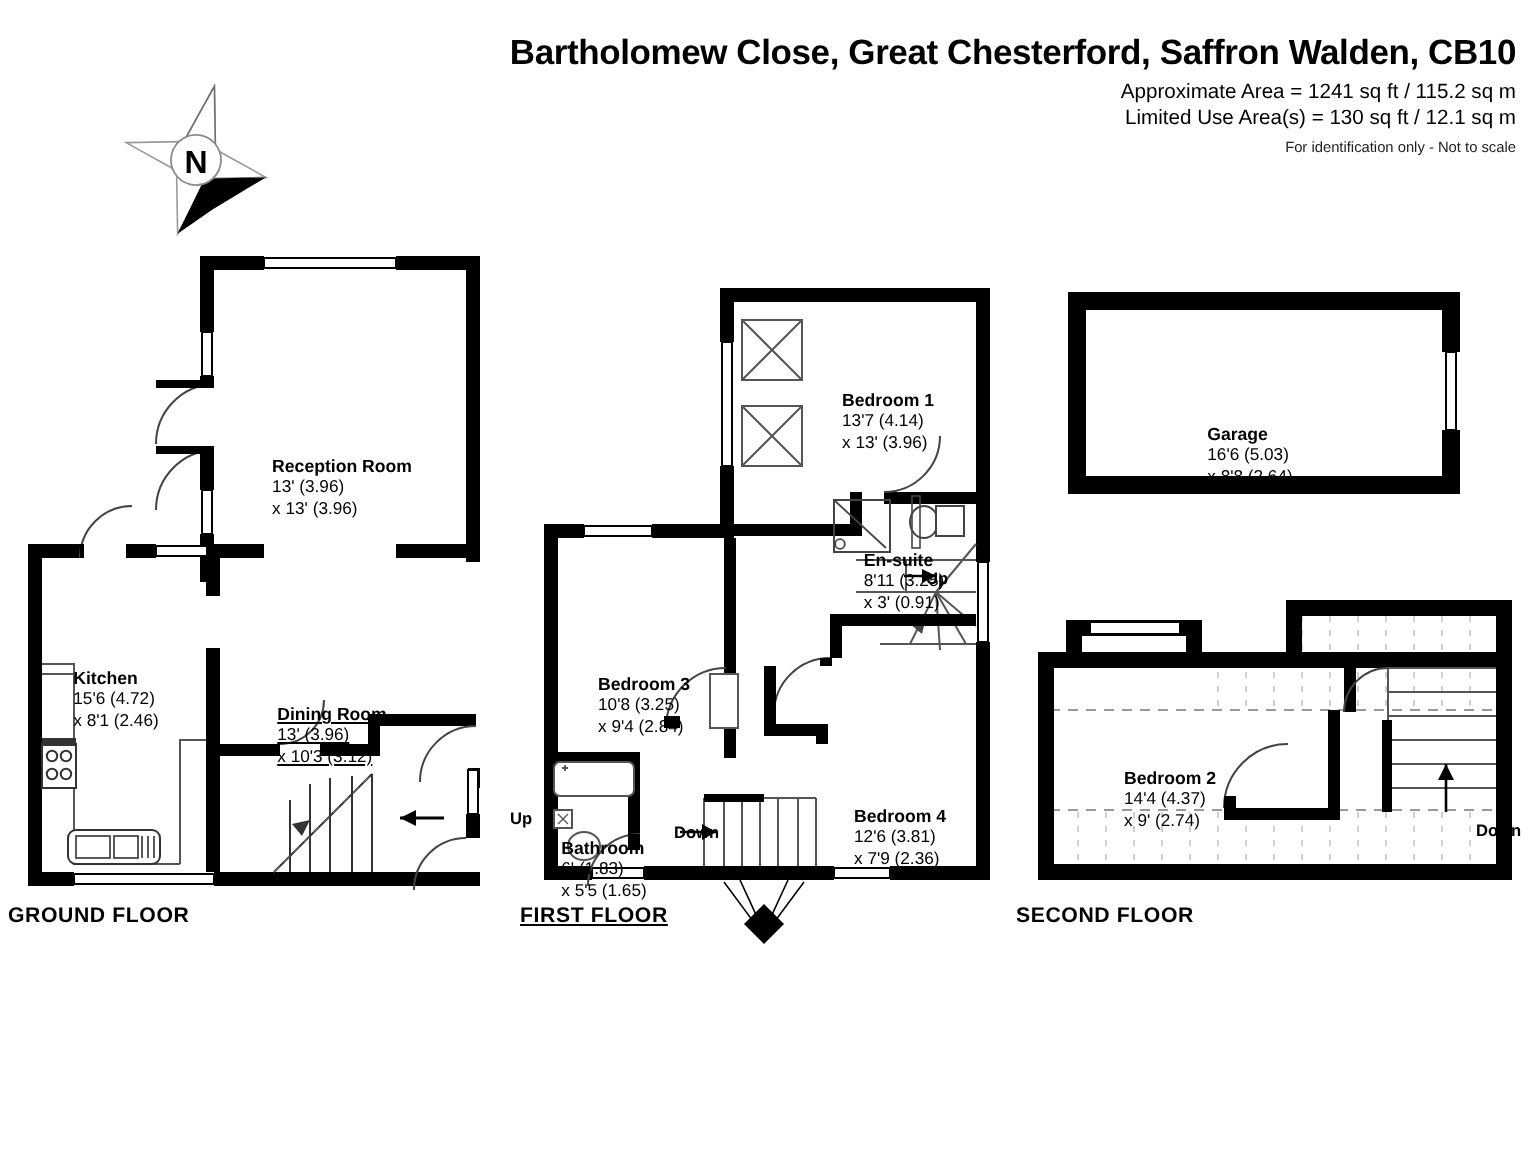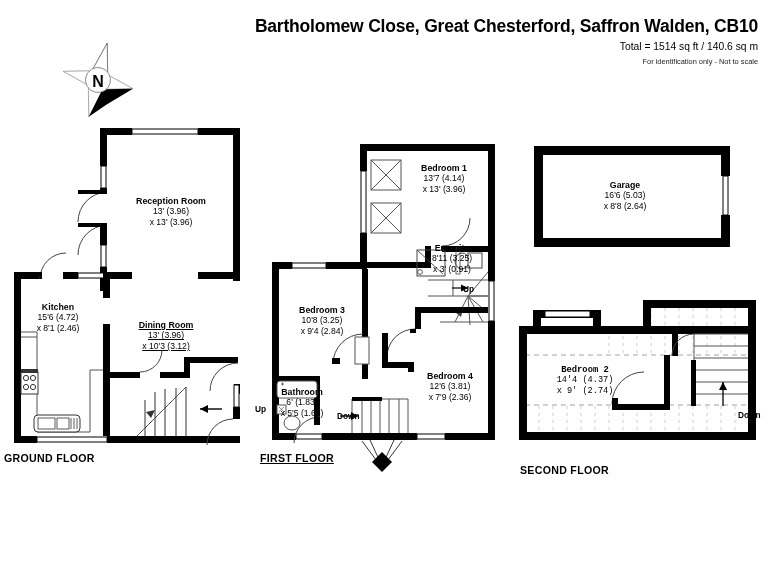--- a/index.html
+++ b/index.html
@@ -47,30 +47,30 @@
 
   
   .floor-label {
     position: absolute;
     font-size: 10.6px;
     font-weight: bold;
     letter-spacing: 0.3px;
   }
   #lbl-ground { left: 4px;   top: 452px; }
   #lbl-first  { left: 260px; top: 452px; text-decoration: underline; }
-  #lbl-second { left: 520px; top: 452px; margin-top: 12px; }
+  #lbl-second { left: 508px; top: 452px; }
 
   
   .room {
     position: absolute;
-    text-align: center;
     font-size: 8.6px;
     line-height: 10.4px;
     white-space: nowrap;
     transform: translateX(-50%);
+    margin-top: 32px;
   }
   .room .nm { font-weight: bold; font-size: 8.8px; }
 
   
   .dirlabel {
     position: absolute;
     font-size: 8.3px;
     font-weight: bold;
     white-space: nowrap;
     margin-left: 31px;
@@ -80,21 +80,22 @@
   .footer { position: absolute; left: 0; top: 515px; width: 768px; height: 50px; }
 </style>
 </head>
 <body>
 
 <div id="stage">
 
   <div class="title">Bartholomew Close, Great Chesterford, Saffron Walden, CB10</div>
 
   <div class="areas">
-    <div>Total = 1514 sq ft / 140.6 sq m</div>
+    <div>Approximate Area = 1241 sq ft / 115.2 sq m</div>
+    <div>Limited Use Area(s) = 130 sq ft / 12.1 sq m</div>
     <div class="note">For identification only - Not to scale</div>
   </div>
 
   <svg class="compass" viewBox="0 0 76 80">
     <g transform="rotate(14 38 40)">
 
       <polygon points="38,2 46,32 38,40 30,32" fill="#ffffff" stroke="#9a9a9a" stroke-width="0.8"></polygon>
       <polygon points="38,78 46,48 38,40 30,48" fill="#ffffff" stroke="#9a9a9a" stroke-width="0.8"></polygon>
       <polygon points="2,40 28,33 38,40 28,47" fill="#ffffff" stroke="#9a9a9a" stroke-width="0.8"></polygon>
       <polygon points="74,40 48,33 38,40 48,47" fill="#ffffff" stroke="#9a9a9a" stroke-width="0.8"></polygon>
@@ -418,21 +419,21 @@
     <div>6' (1.83)</div>
     <div>x 5'5 (1.65)</div>
   </div>
 
   <div class="room" style="left:625px; top:180px;">
     <div class="nm">Garage</div>
     <div>16'6 (5.03)</div>
     <div>x 8'8 (2.64)</div>
   </div>
 
-  <div class="room" style="left:585px; top:365px;font-family:Liberation Mono, monospace;">
+  <div class="room" style="left:585px; top:352px;">
     <div class="nm">Bedroom 2</div>
     <div>14'4 (4.37)</div>
     <div>x 9' (2.74)</div>
   </div>
 
   <div class="dirlabel" style="left:224px; top:404px;">Up</div>
   <div class="dirlabel" style="left:432px; top:284px;">Up</div>
   <div class="dirlabel" style="left:306px; top:411px;">Down</div>
   <div class="dirlabel" style="left:707px; top:410px;">Down</div>
 

